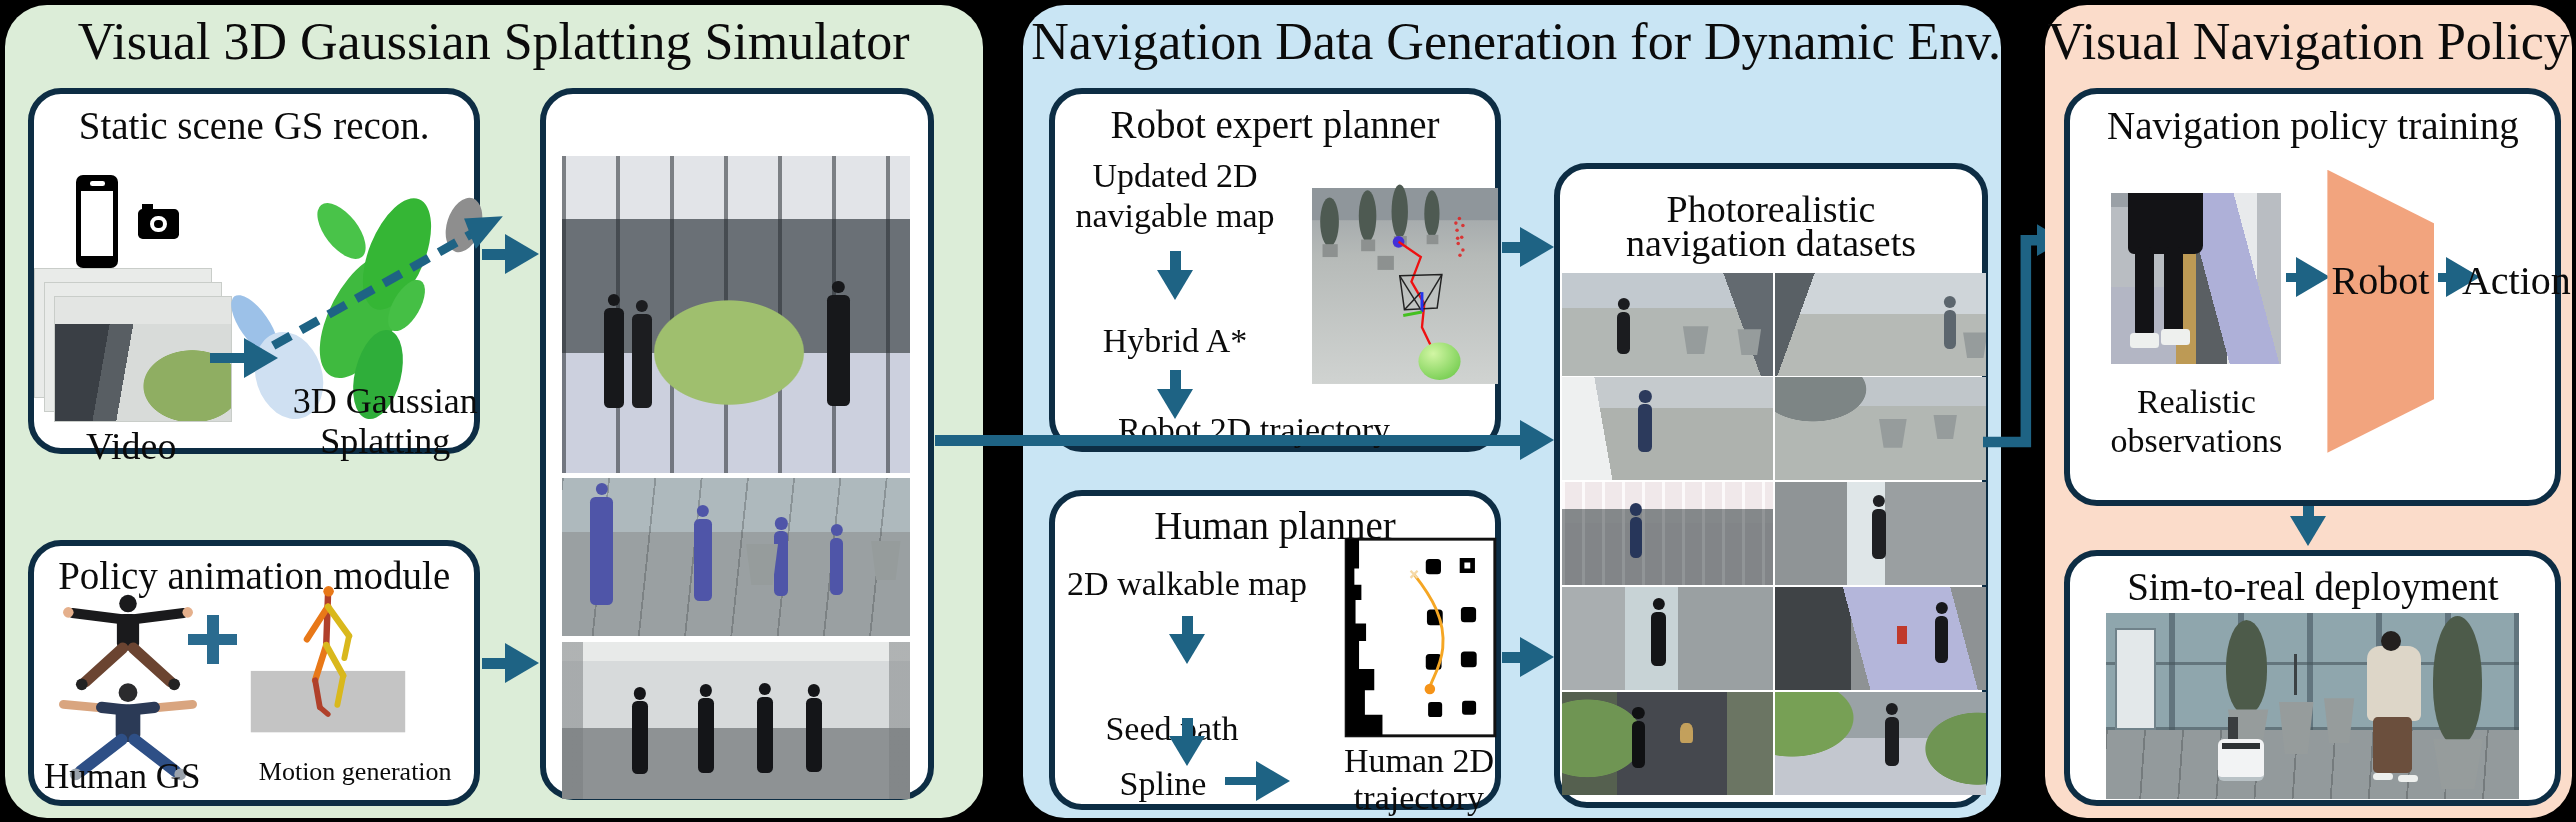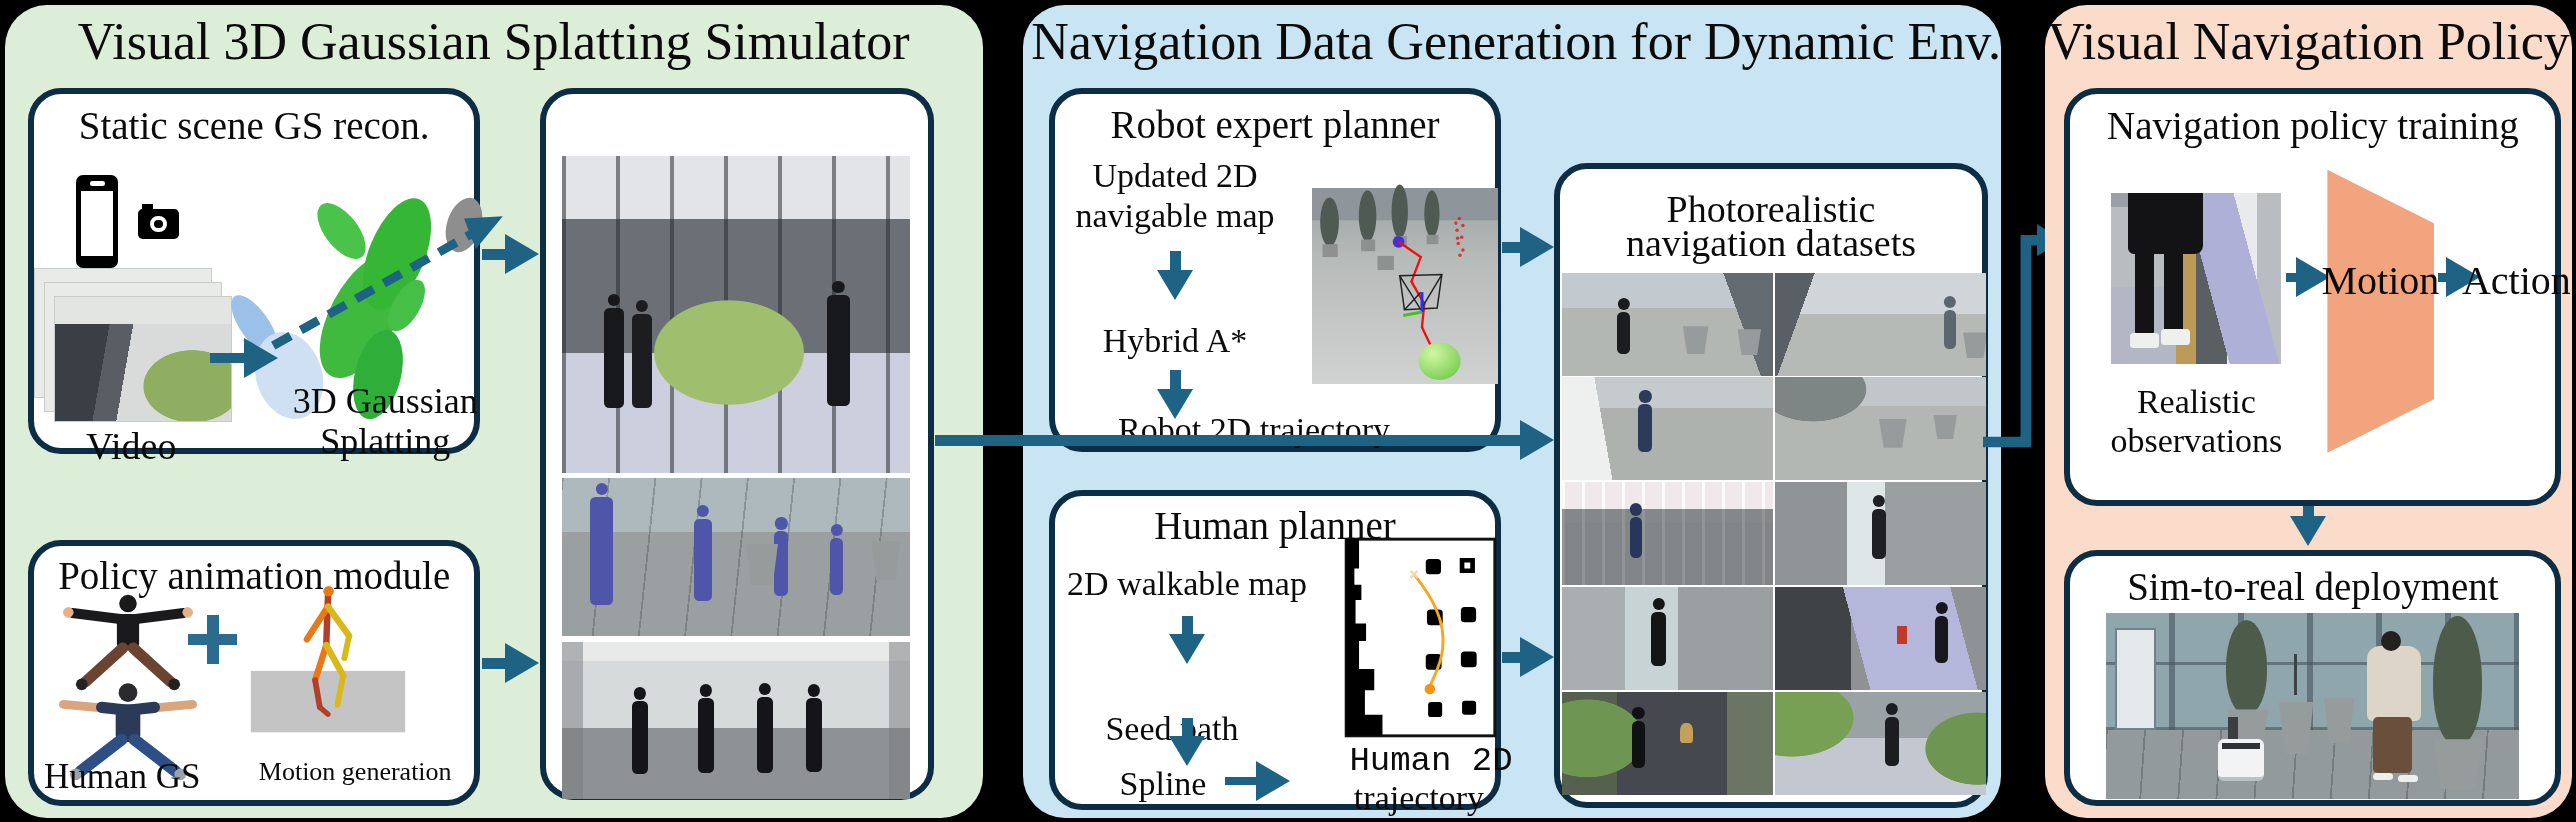--- a/index.html
+++ b/index.html
@@ -278,21 +278,21 @@
             <rect x="198" y="118" width="26" height="26" rx="6"></rect>
           <rect x="138" y="198" width="27" height="27" rx="6"></rect>
             <rect x="198" y="194" width="27" height="27" rx="6"></rect>
           <rect x="142" y="280" width="24" height="26" rx="5"></rect>
             <rect x="200" y="278" width="24" height="24" rx="5"></rect>
         </g>
         <path d="M118,62 C148,100 172,140 167,188 C163,224 148,240 145,256" fill="none" stroke="#f5a623" stroke-width="5"></path>
         <path d="M112,56 l12,12 M124,56 l-12,12" stroke="#f6d9a6" stroke-width="4"></path>
         <circle cx="145" cy="258" r="9" fill="#f59318"></circle>
       </svg>
-      <div class="lbl" style="left:376px;top:246px;font-family:Liberation Mono, monospace;">Human 2D</div>
+      <div class="lbl" style="left:364px;top:246px;">Human 2D</div>
       <div class="lbl" style="left:364px;top:283px;">trajectory</div>
     </div>
 
     <div class="wbox" style="left:531px;top:158px;width:434px;height:645px;">
       <div class="btitle" style="top:18px;font-size:38px;">Photorealistic</div>
       <div class="btitle" style="top:52px;font-size:38px;">navigation datasets</div>
       <div class="grid" style="left:2.3px;top:104px;">
         <div class="tile t1">
           <span class="person" style="left:26%;top:38%;width:13px;height:42px;background:#1b1c1f;"></span>
           <span class="pot" style="left:56%;top:52%;width:30.5px;height:28px;"></span>
@@ -353,21 +353,21 @@
         <span class="leg" style="left:14%;top:32%;width:11%;height:52%;border-radius:4.7px;"></span>
         <span class="leg" style="left:31%;top:32%;width:11%;height:50%;border-radius:4.7px;"></span>
         <span class="shoe" style="left:11%;top:82%;width:17%;height:9%;"></span>
         <span class="shoe" style="left:29%;top:80%;width:17%;height:9%;"></span>
       </div>
       <div class="lbl" style="left:126px;top:289px;">Realistic</div>
       <div class="lbl" style="left:126px;top:328px;">observations</div>
 
       <div class="harrow" style="left:216px;top:179px;width:10.6px;height:9.4px;"></div>
       <div class="trapezoid" style="left:257px;top:76px;width:107px;height:283px;"></div>
-      <div class="lbl" style="left:310px;top:163px;font-size:40px;">Motion</div>
+      <div class="lbl" style="left:310px;top:163px;font-size:40px;">Robot</div>
       <div class="harrow" style="left:368px;top:179px;width:8.2px;height:9.4px;"></div>
       <div class="lbl" style="left:446px;top:163px;font-size:40px;">Action</div>
     </div>
 
     <div class="varrow" style="left:258px;top:501px;height:11.7px;"></div>
 
     <div class="wbox" style="left:19.4px;top:545px;width:497px;height:256px;">
       <div class="btitle" style="top:8.2px;">Sim-to-real deployment</div>
       <div class="photo" style="left:36px;top:57px;width:413px;height:186px;background:#9aa3a6;">
         <span class="glass"></span>

